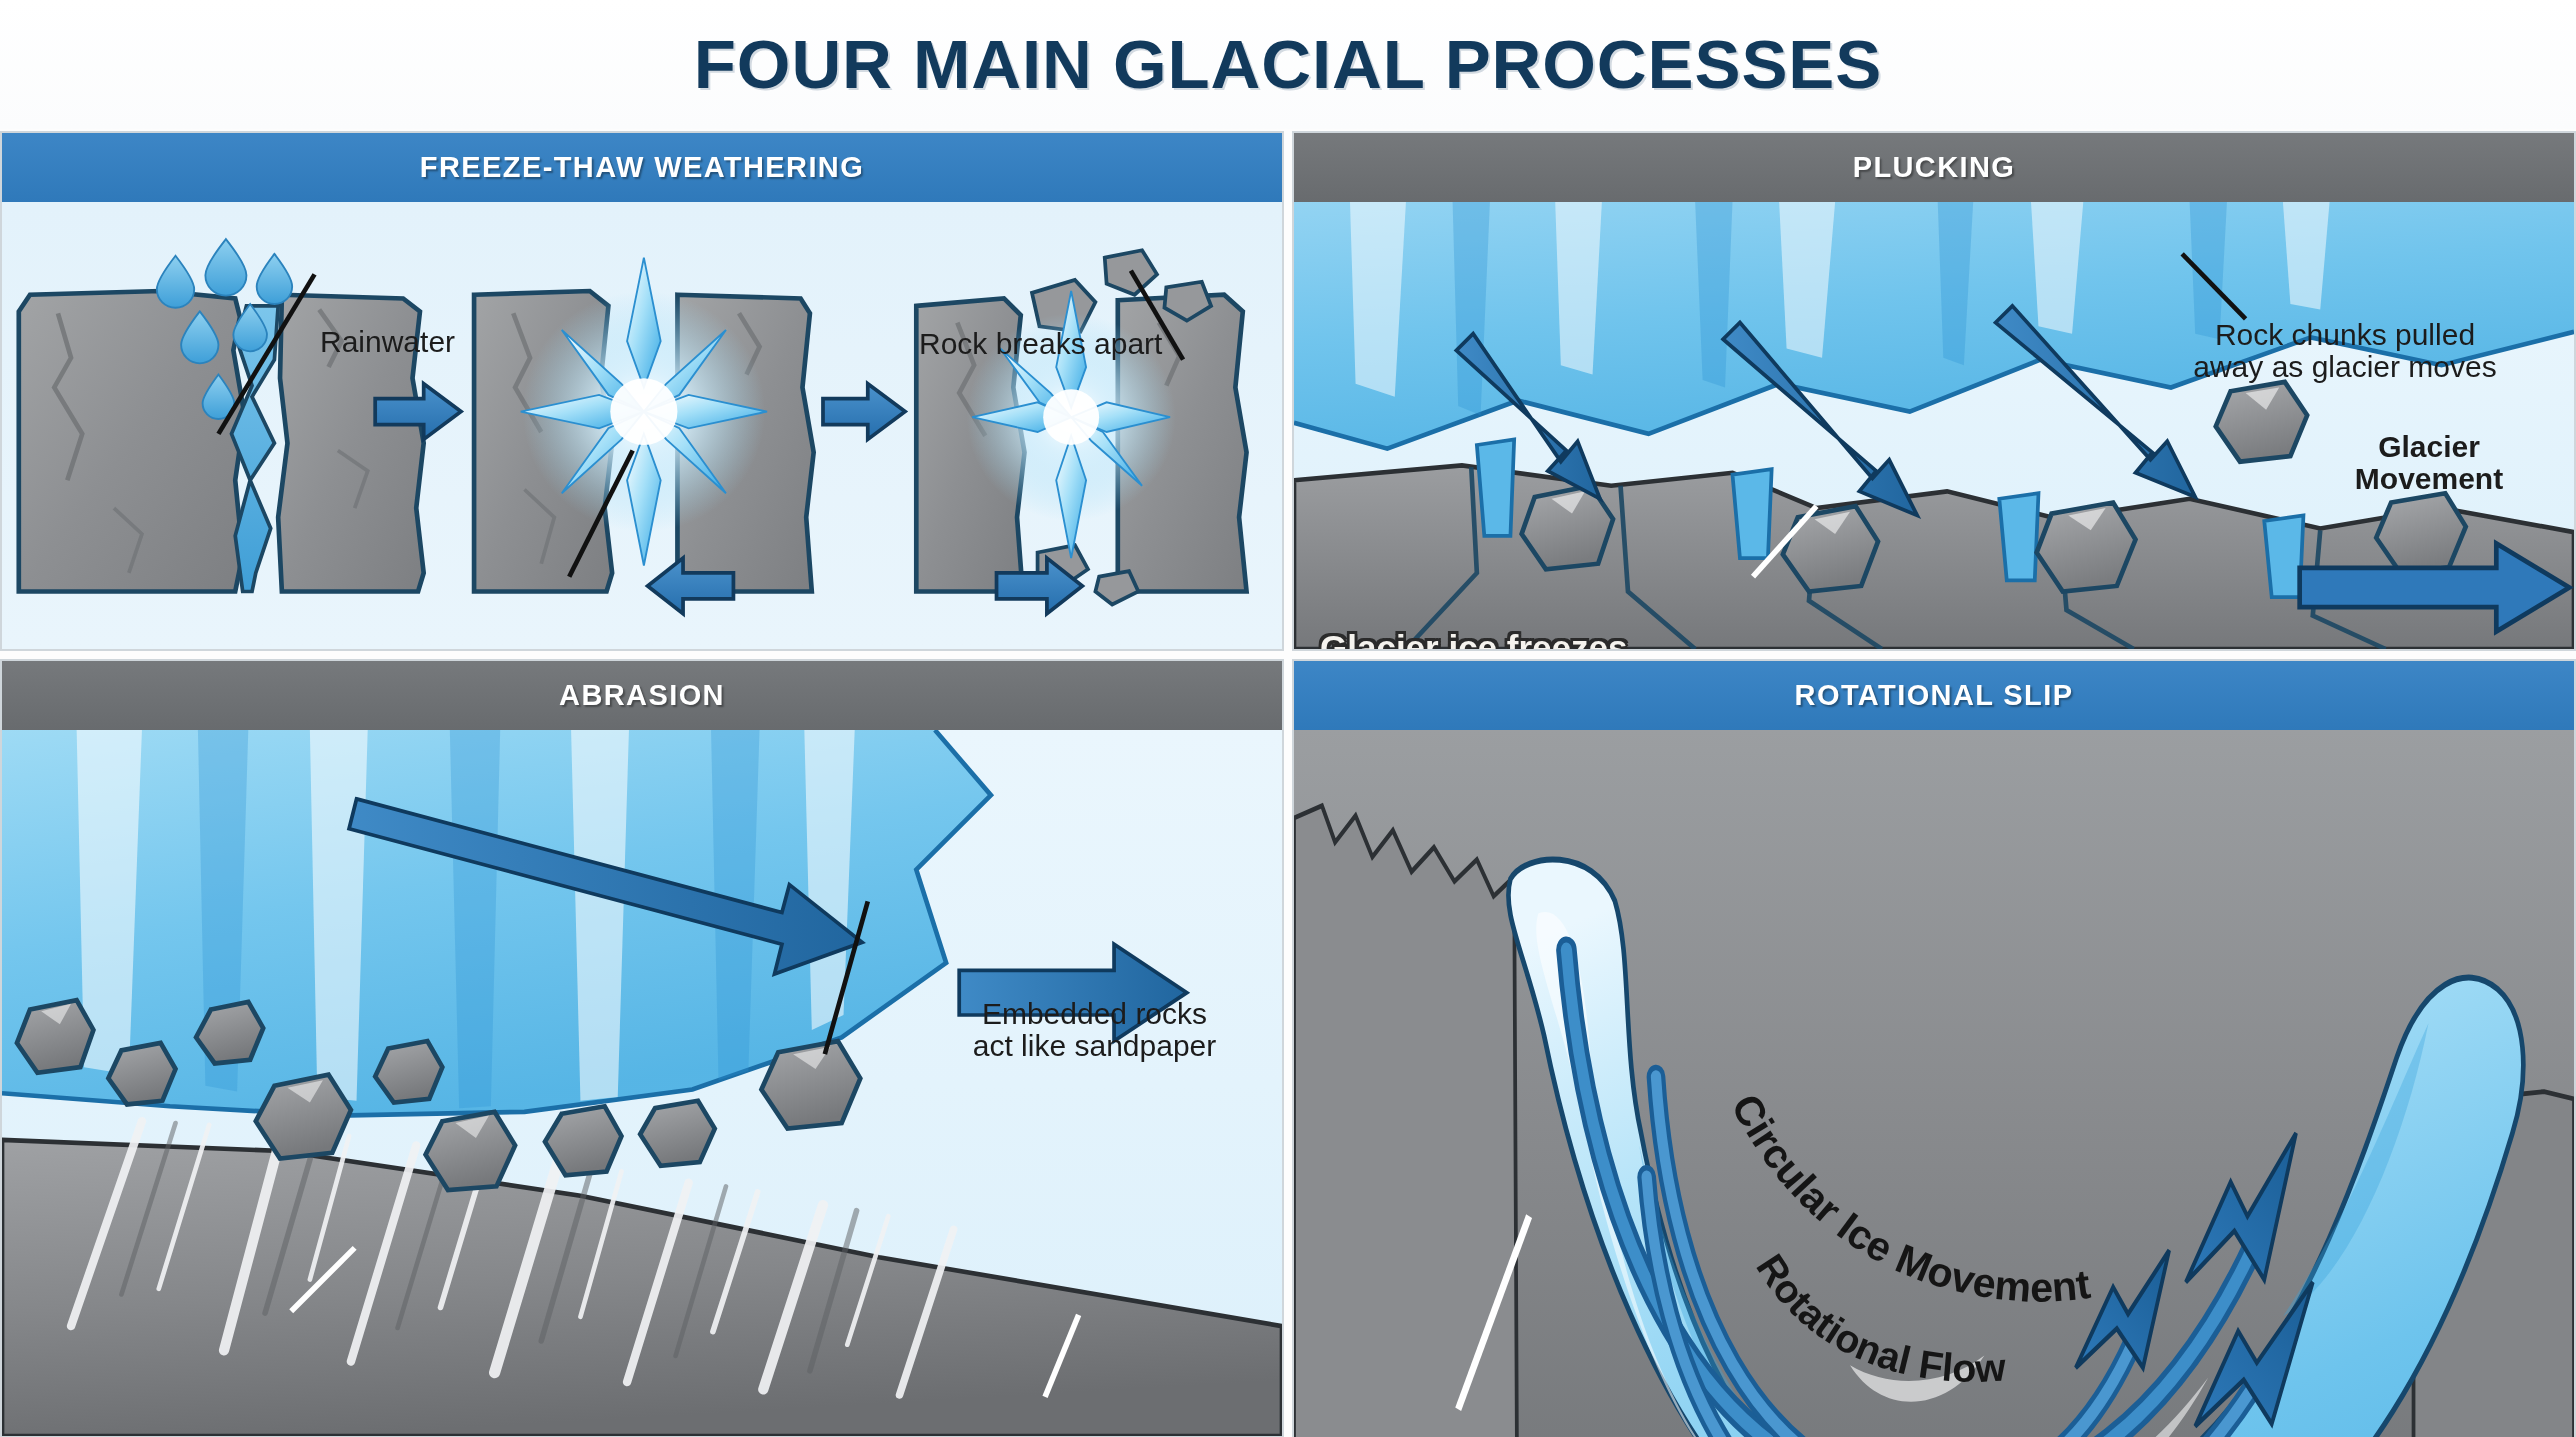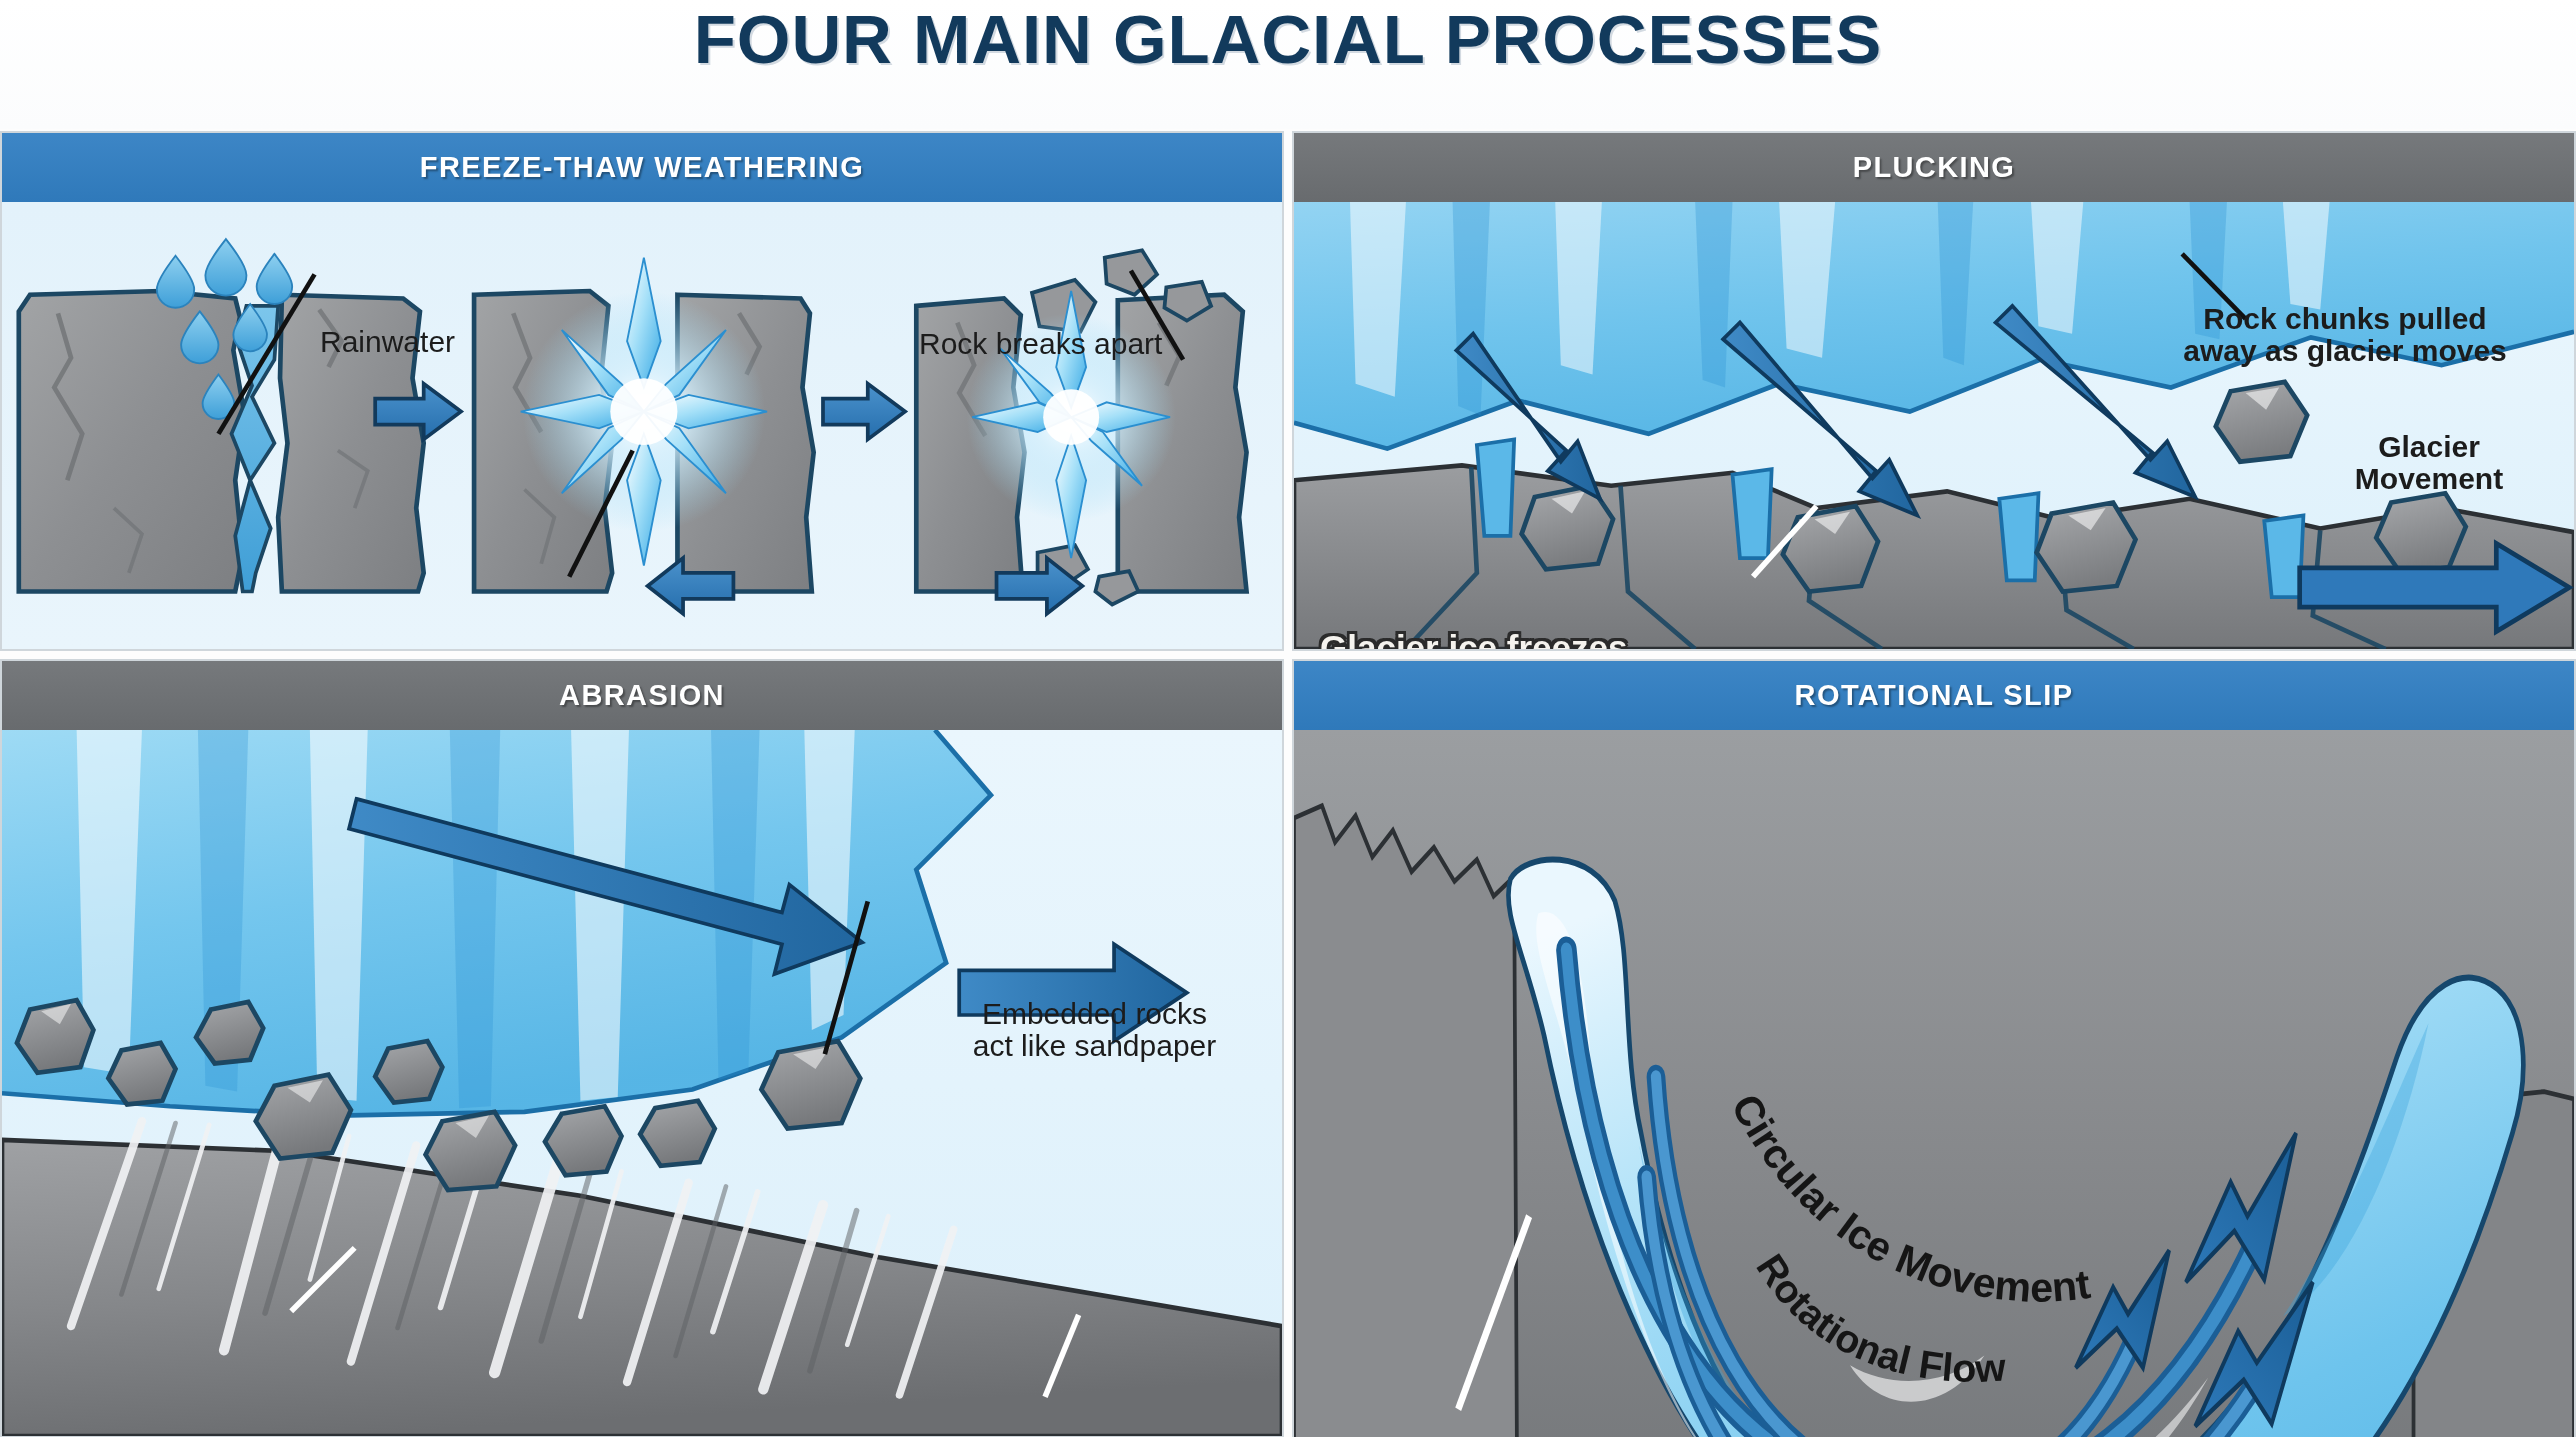--- a/index.html
+++ b/index.html
@@ -5,21 +5,21 @@
   * { margin:0; padding:0; box-sizing:border-box; }
   html,body { width:2576px; height:1438px; overflow:hidden; }
   body {
     font-family:"Liberation Sans", sans-serif;
     background:#ffffff;
   }
   #infographic { position:relative; width:2576px; height:1438px; background:#fdfdfd; }
 
   
   .title-bar { position:absolute; left:0; top:0; width:2576px; height:129px;
-    display:flex; align-items:flex-start; justify-content:center;
+    display:flex; align-items:center; justify-content:center;
     background:linear-gradient(180deg,#ffffff 0%,#fbfcfd 100%); }
   .title-text { font-size:69px; font-weight:bold; letter-spacing:0.9px;
     color:#123a5c; text-shadow:1.9px 1.9px 0 rgba(160,175,190,.45); white-space:nowrap; }
 
   
   .panel { position:absolute; overflow:hidden; background:#e8f4fb;
     border:2.8px solid #cfd6db; }
   #p-freeze  { left:0;    top:131px; width:1284px; height:520px; }
   #p-pluck   { left:1292px;top:131px; width:1284px; height:520px; }
   #p-abrade  { left:0;    top:659px; width:1284px; height:779px; }
@@ -271,21 +271,21 @@
         </g>
 
         <path d="M560 328 L492 404" fill="none" stroke="#ffffff" stroke-width="6"></path>
         <path d="M1020 126 L952 56" fill="none" stroke="#111" stroke-width="5"></path>
       </svg>
     </div>
 
     <svg style="position:absolute; left:1000px; top:403px; width:281px; height:103px; z-index:25;" viewBox="0 0 300 110">
       <path d="M6 34 L216 34 L216 8 L294 55 L216 102 L216 76 L6 76 Z" fill="#2f79ba" stroke="#0f3a5e" stroke-width="5"></path>
     </svg>
-    <div class="lbl lbl-dark ctr" style="left:831px; top:170px; width:440px;font-weight:bold;">Rock chunks pulled
+    <div class="lbl lbl-dark ctr" style="left:831px; top:186px; width:440px;">Rock chunks pulled
 away as glacier moves</div>
     <div class="lbl lbl-dark bold ctr" style="left:1007px; top:298px; width:256px;">Glacier
 Movement</div>
     <div class="lbl lbl-out" style="left:26px; top:496px;">Glacier ice freezes
 onto bedrock</div>
   </div>
 
   <div class="panel" id="p-abrade">
     <div class="panel-header hdr-gray">
       <span class="htxt">ABRASION</span>

